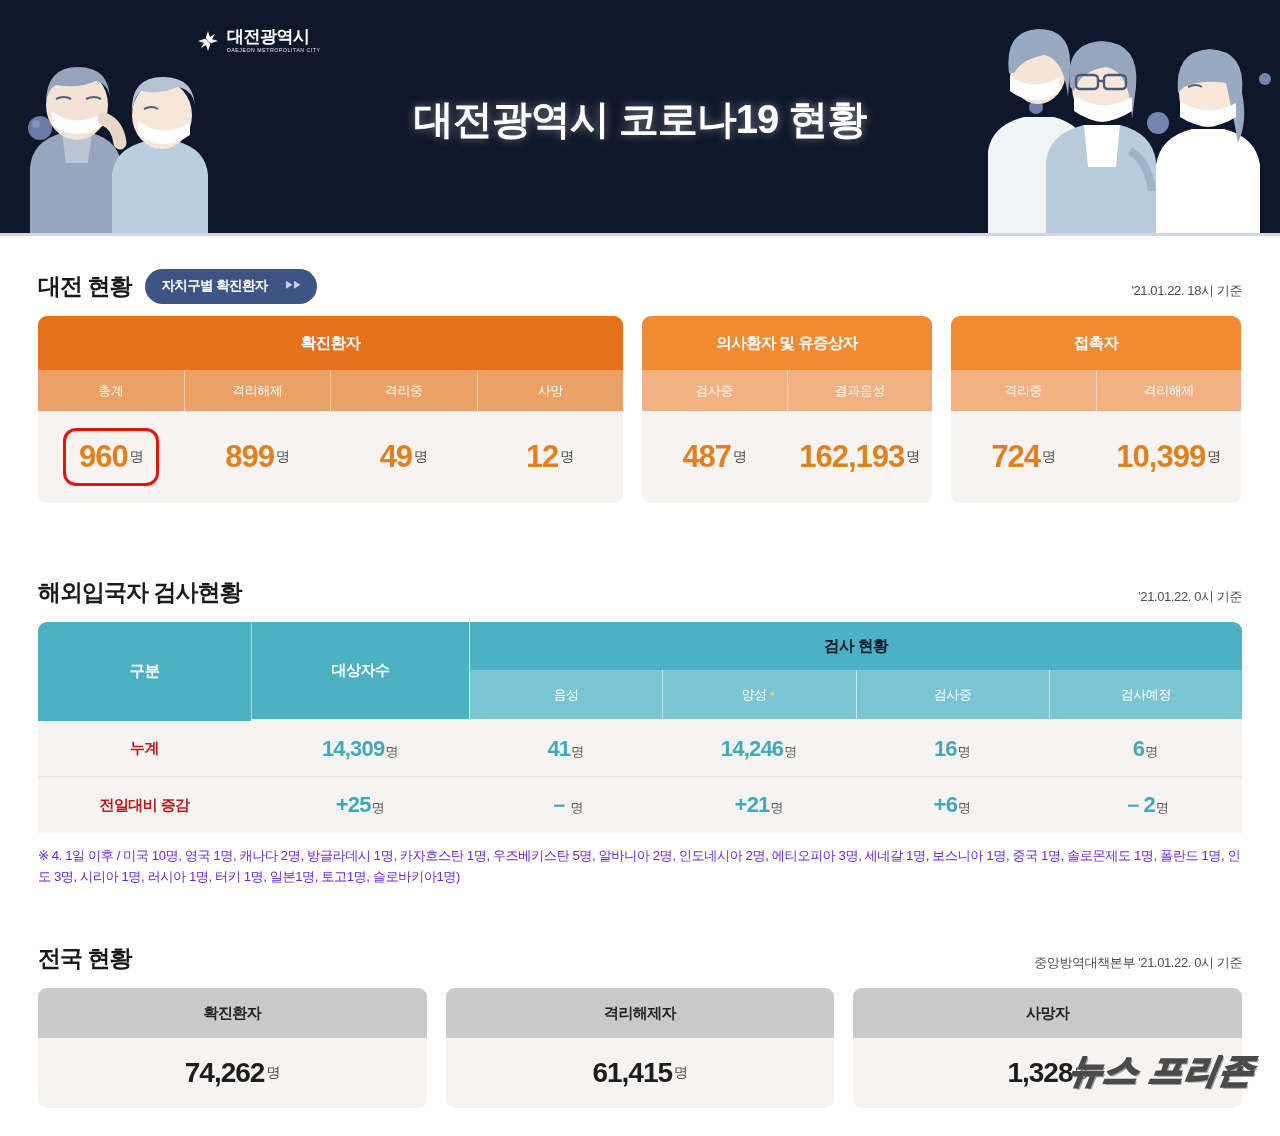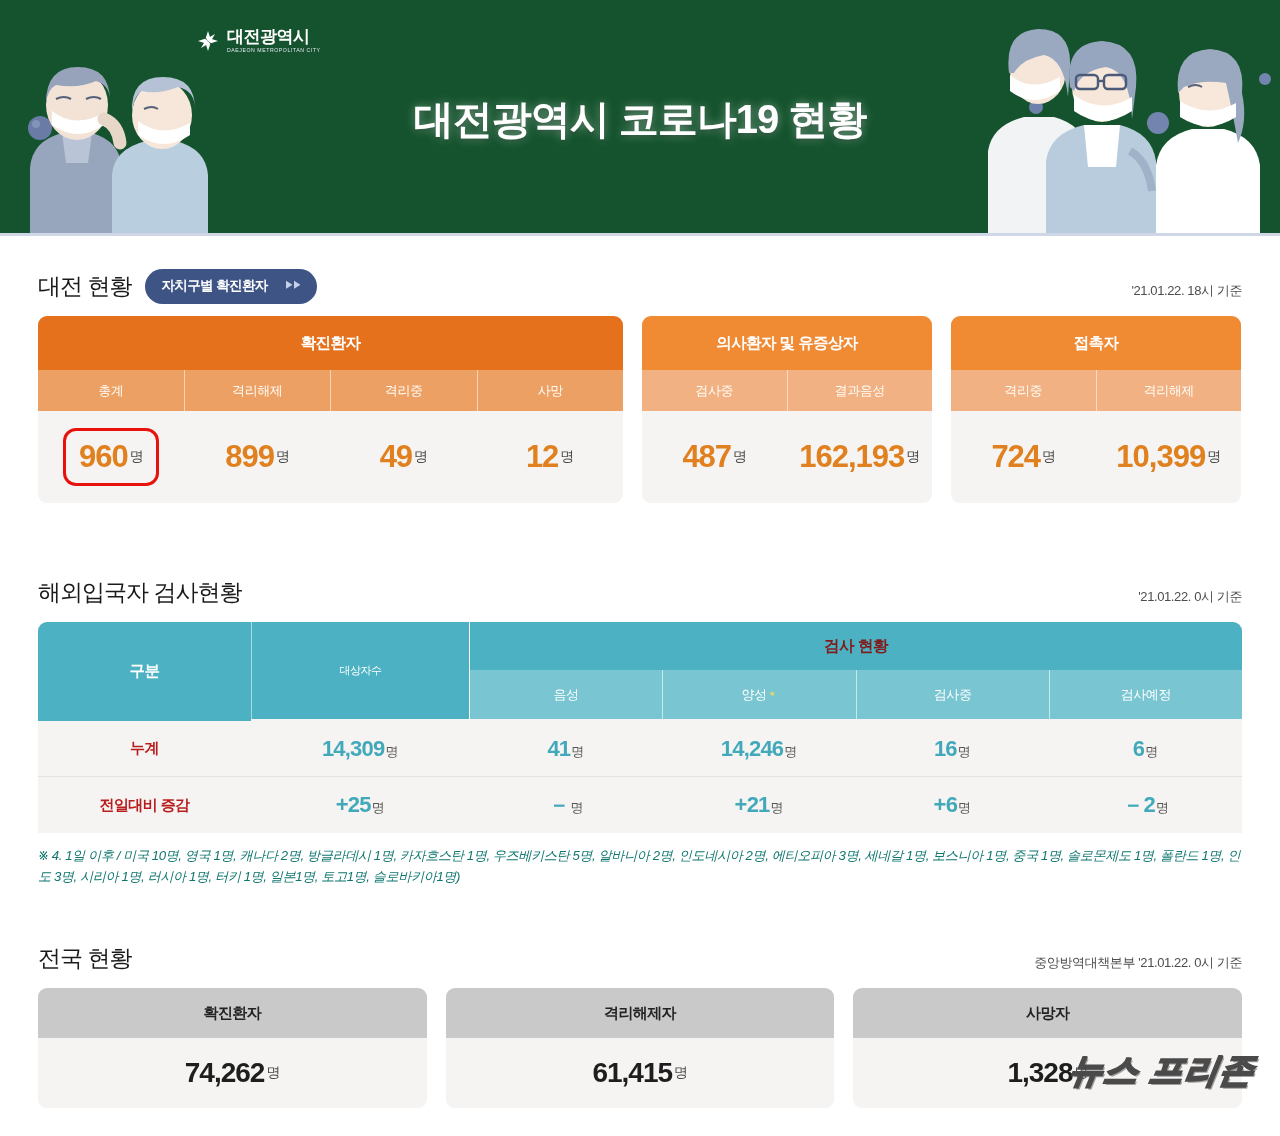--- a/index.html
+++ b/index.html
@@ -8,21 +8,21 @@
     font-family: "Liberation Sans", "DejaVu Sans", sans-serif;
     background: #ffffff;
     overflow: hidden;
   }
   .page { position: relative; width: 1280px; height: 1136px; background:#fff; }
 
   
   .hero {
     position: relative;
     width: 1280px; height: 236px;
-    background: #14532d;
+    background: #0f172a;
     overflow: hidden;
     border-bottom: 3px solid #cfd6e6;
   }
   .hero-logo {
     position: absolute; left: 196px; top: 28px;
     display: flex; align-items: center; gap: 7px;
   }
   .logo-mark { width: 24px; height: 24px; }
   .logo-text { display: flex; flex-direction: column; line-height: 1; }
   .logo-kr { color: #fff; font-size: 17px; font-weight: bold; letter-spacing: -0.5px; }
@@ -38,21 +38,21 @@
 
   .people { position: absolute; bottom: 0; }
   .people svg { display:block; }
   .people-left { left: 0; }
   .people-right { right: 0; }
 
   
   .section { position: absolute; left: 38px; width: 1204px; }
   .sec-head { position: relative; display: flex; align-items: center; height: 40px; }
   .sec-title {
-    font-size: 23px; font-weight: normal; color: #1a1a1a; letter-spacing: -1px;
+    font-size: 23px; font-weight: bold; color: #1a1a1a; letter-spacing: -1px;
   }
   .pill-btn {
     margin-left: 14px;
     background: #3d5485; color: #fff;
     font-size: 13.5px; font-weight: bold; letter-spacing: -0.6px;
     padding: 8px 16px 9px 16px;
     border: none; border-radius: 18px; cursor: pointer;
     display: inline-flex; align-items: center; gap: 17px;
   }
   .pill-btn .arrows { font-size: 9px; letter-spacing: -1px; color:#c6d0e6; }
@@ -103,25 +103,25 @@
     margin-top: 10px;
     width: 1204px;
     border-radius: 9px 9px 0 0;
     overflow: hidden;
     background: #f5f4f2;
   }
   .tt-head { display: flex; }
   .tt-h-left { width: 213px; background: #4cb2c3; display:flex; align-items:center; justify-content:center;
                color:#fff; font-size:15.5px; font-weight:bold; letter-spacing:-0.5px; height: 99px; }
   .tt-h-mid  { width: 218px; background: #4cb2c3; display:flex; align-items:center; justify-content:center;
-               color:#fff; font-size:11px; font-weight:normal; letter-spacing:-0.5px; height: 97px;
+               color:#fff; font-size:15px; font-weight:bold; letter-spacing:-0.5px; height: 97px;
                border-left: 1px solid rgba(255,255,255,.5); }
   .tt-h-right { flex: 1; display: flex; flex-direction: column; border-left: 1px solid rgba(255,255,255,.5); }
   .tt-h-span {
-    background: #4cb2c3; color: #7f1d1d; text-align: center;
+    background: #4cb2c3; color: #0f172a; text-align: center;
     font-size: 15.5px; font-weight: bold; letter-spacing: -0.5px;
     height: 48px; line-height: 48px;
   }
   .tt-h-subs { display: flex; height: 49px; background: #79c6d2; }
   .tt-sub {
     flex: 1; text-align: center; line-height: 49px;
     color: #ffffff; font-size: 13px; letter-spacing: -0.4px;
     border-left: 1px solid rgba(255,255,255,.6);
   }
   .tt-sub:first-child { border-left: none; }
@@ -134,21 +134,21 @@
                 color: #b91c1c; letter-spacing: -0.6px; }
   .tt-c-target { width: 218px; text-align: center; }
   .tt-c { flex: 1; text-align: center; }
   .tnum { color: #42a9bb; font-size: 22px; font-weight: bold; letter-spacing: -0.8px; }
   .tunit { color: #555; font-size: 13px; margin-left: 1px; letter-spacing: -0.4px; }
 
   
   .footnote {
     position: absolute; left: 38px;
     width: 1210px;
-    font-size: 13.2px; color: #0f766e; line-height: 1.62; letter-spacing: -0.45px; font-style: italic;
+    font-size: 13.2px; color: #6d28d9; line-height: 1.62; letter-spacing: -0.45px;
   }
 
   
   .gray-row { display: flex; gap: 19px; margin-top: 10px; }
   .gcard { width: 389px; border-radius: 9px; overflow: hidden; background: #f4f4f2; }
   .gcard-title {
     background: #c9c9c9; color: #232323; text-align: center;
     font-size: 15px; font-weight: bold; letter-spacing: -0.6px;
     padding: 16px 0 15px;
   }

